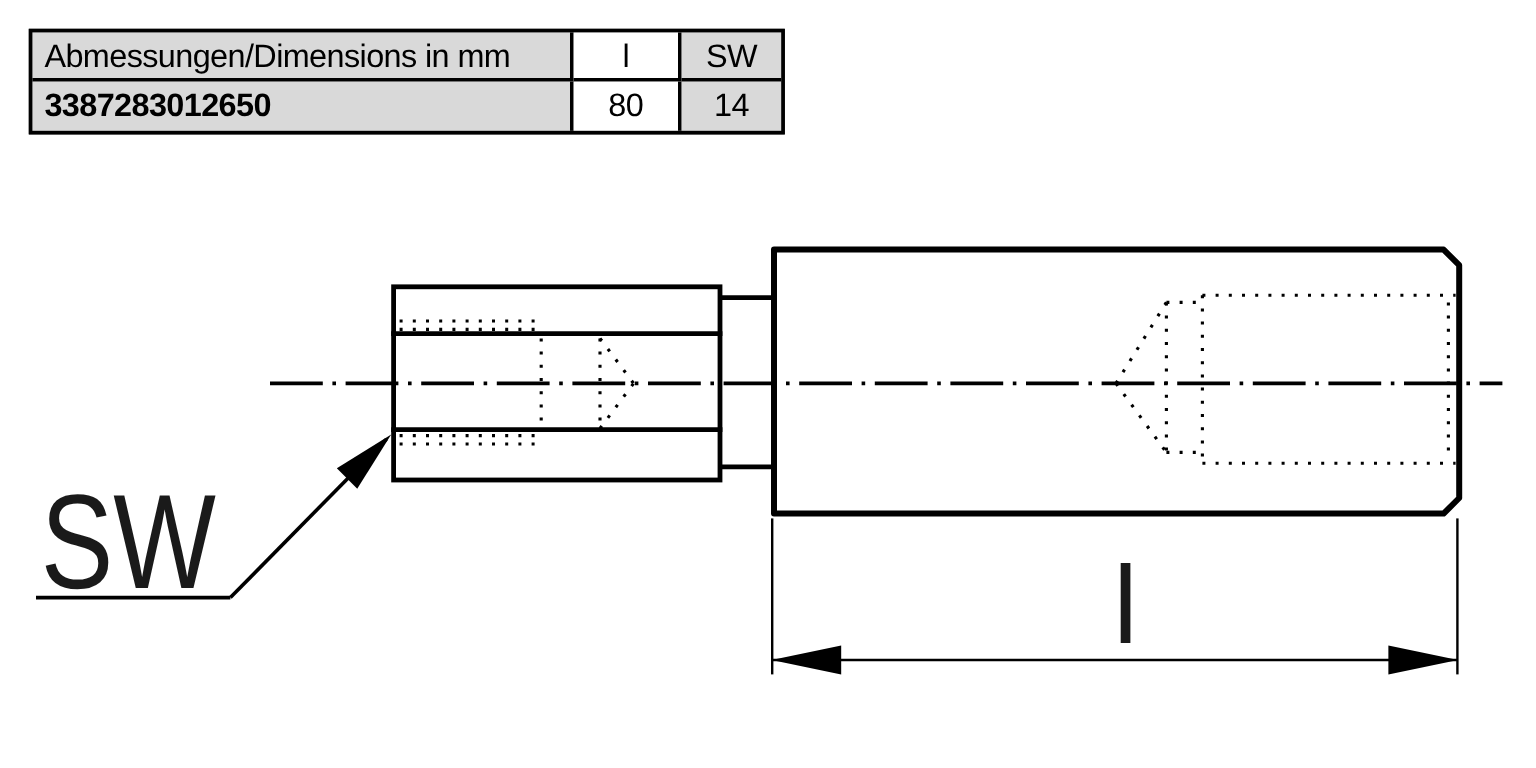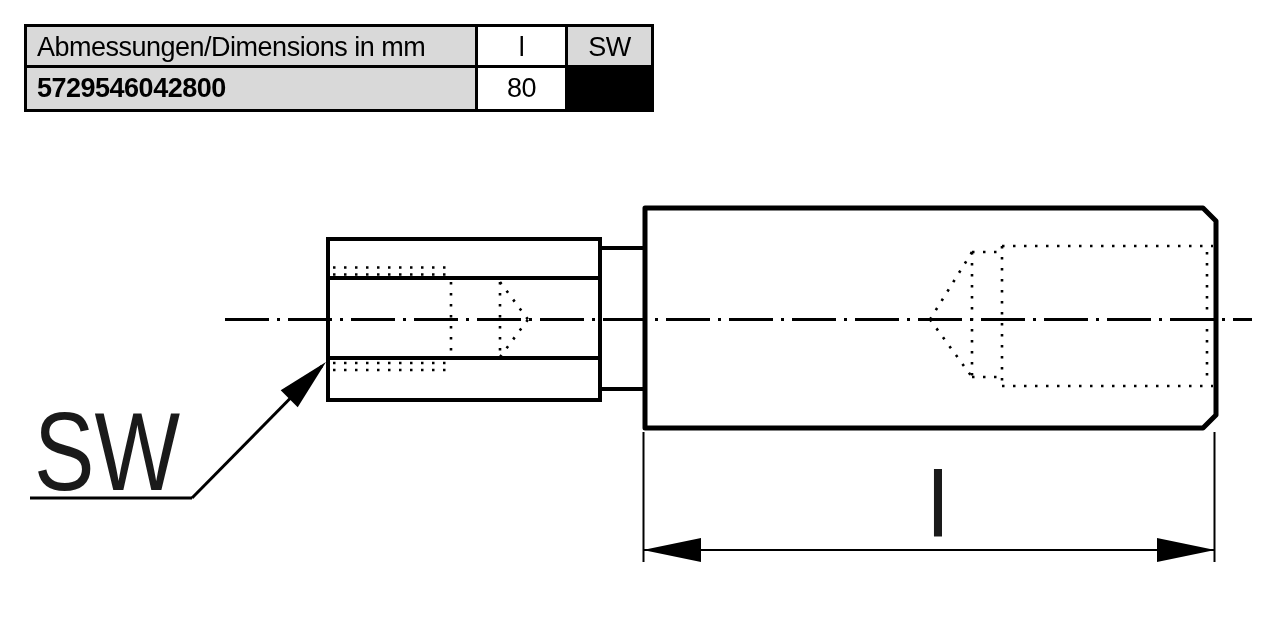--- a/index.html
+++ b/index.html
@@ -38,22 +38,23 @@
 </head>
 <body>
 
 <div class="canvas">
 
   <div class="dim-table">
     <div class="cell gray r1 c1">Abmessungen/Dimensions in mm</div>
     <div class="cell white r1 c2">l</div>
     <div class="cell gray r1 c3">SW</div>
 
-    <div class="cell gray c1 bold">5729546042800</div>
+    <div class="cell gray c1 bold">3387283012650</div>
     <div class="cell white c2">80</div>
+    <div class="cell gray c3">14</div>
   </div>
 
   <svg class="drawing-svg" width="1280" height="640" viewBox="0 0 1280 640">
 
     <g>
       <rect x="328" y="239" width="272" height="161" fill="#ffffff" stroke="#000" stroke-width="4"></rect>
       <line x1="326" y1="278" x2="602" y2="278" stroke="#000" stroke-width="4"></line>
       <line x1="326" y1="358" x2="602" y2="358" stroke="#000" stroke-width="4"></line>
     </g>
 

